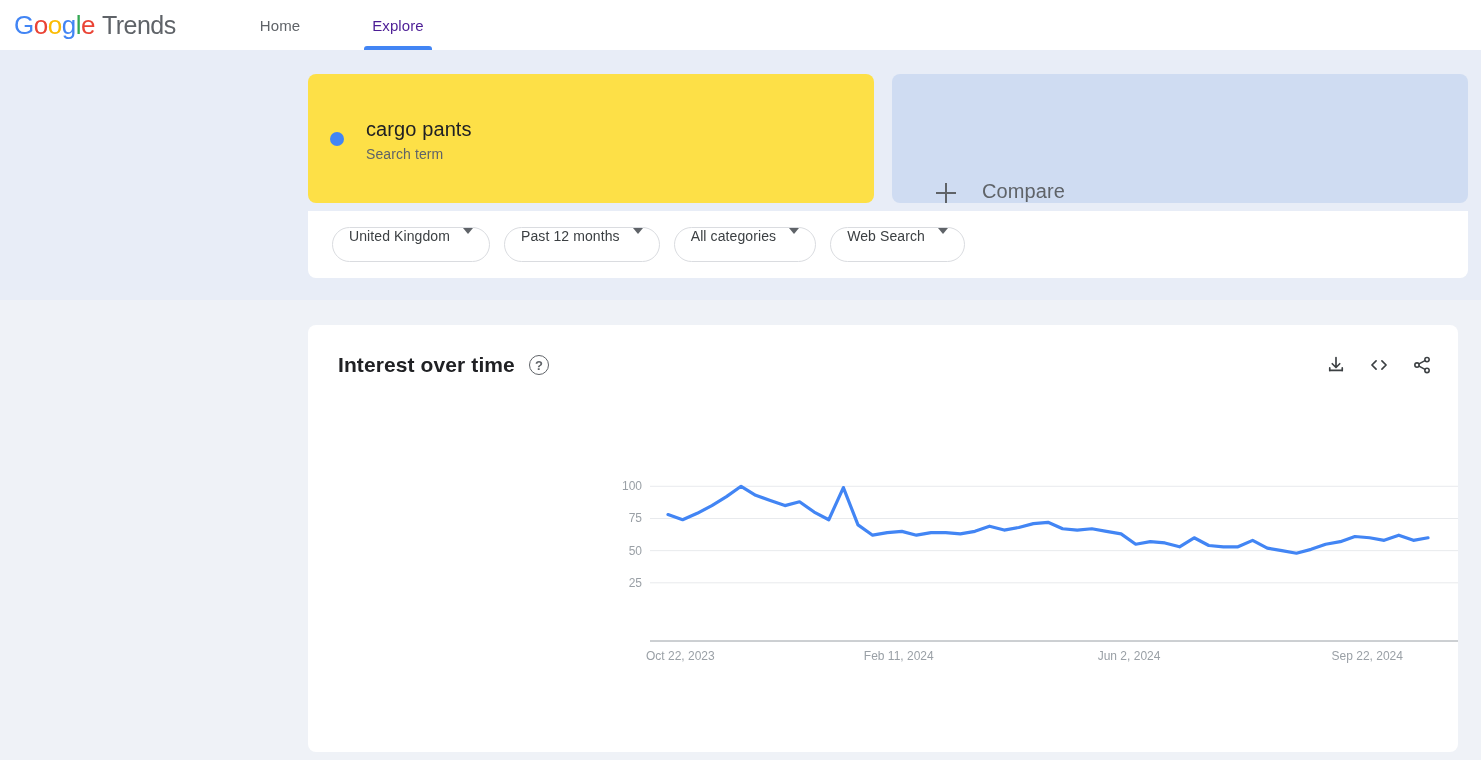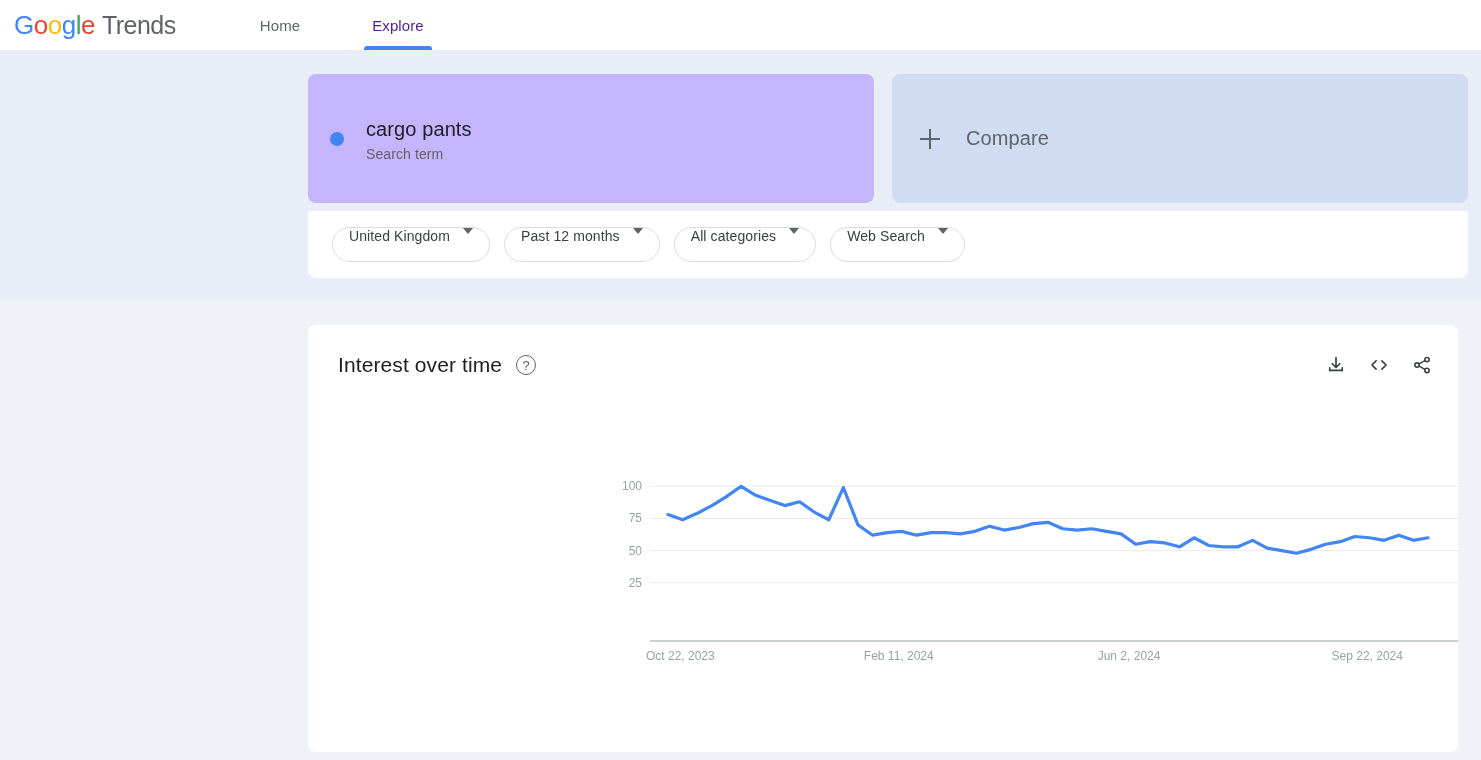--- a/index.html
+++ b/index.html
@@ -81,21 +81,21 @@
   .query-row {
     position: absolute;
     top: 74px; left: 308px;
     width: 1160px;
     height: 129px;
     display: flex;
     z-index: 3;
   }
   .term-card {
     width: 570px;
-    background: #c4b5fd;
+    background: #fde047;
     border-radius: 8px;
     display: flex;
     align-items: center;
     padding-left: 22px;
   }
   .dot {
     width: 14px; height: 14px;
     border-radius: 50%;
     background: #4285f4;
     flex: none;
@@ -112,22 +112,22 @@
     color: #5f6368;
     margin-top: 4px;
     letter-spacing: 0.1px;
   }
   .compare-card {
     width: 580px;
     margin-left: 18px;
     background: #cfdcf2;
     border-radius: 8px;
     display: flex;
-    align-items: center;
-    padding-left: 28px;
+    align-items: flex-end;
+    padding-left: 44px;
     cursor: pointer;
   }
   .plus-icon {
     width: 20px; height: 20px;
     position: relative;
     margin-right: 26px;
     flex: none;
   }
   .plus-icon::before, .plus-icon::after {
     content: "";
@@ -177,20 +177,21 @@
     width: 1150px;
     height: 427px;
     background: #ffffff;
     border-radius: 8px;
     z-index: 3;
   }
   .chart-head {
     display: flex;
     align-items: center;
     padding: 28px 26px 0 30px;
+    font-weight: bold;
   }
   .chart-title {
     font-size: 21px;
     color: #202124;
     letter-spacing: 0.1px;
   }
   .help-icon {
     width: 20px; height: 20px;
     border: 1.6px solid #5f6368;
     border-radius: 50%;

